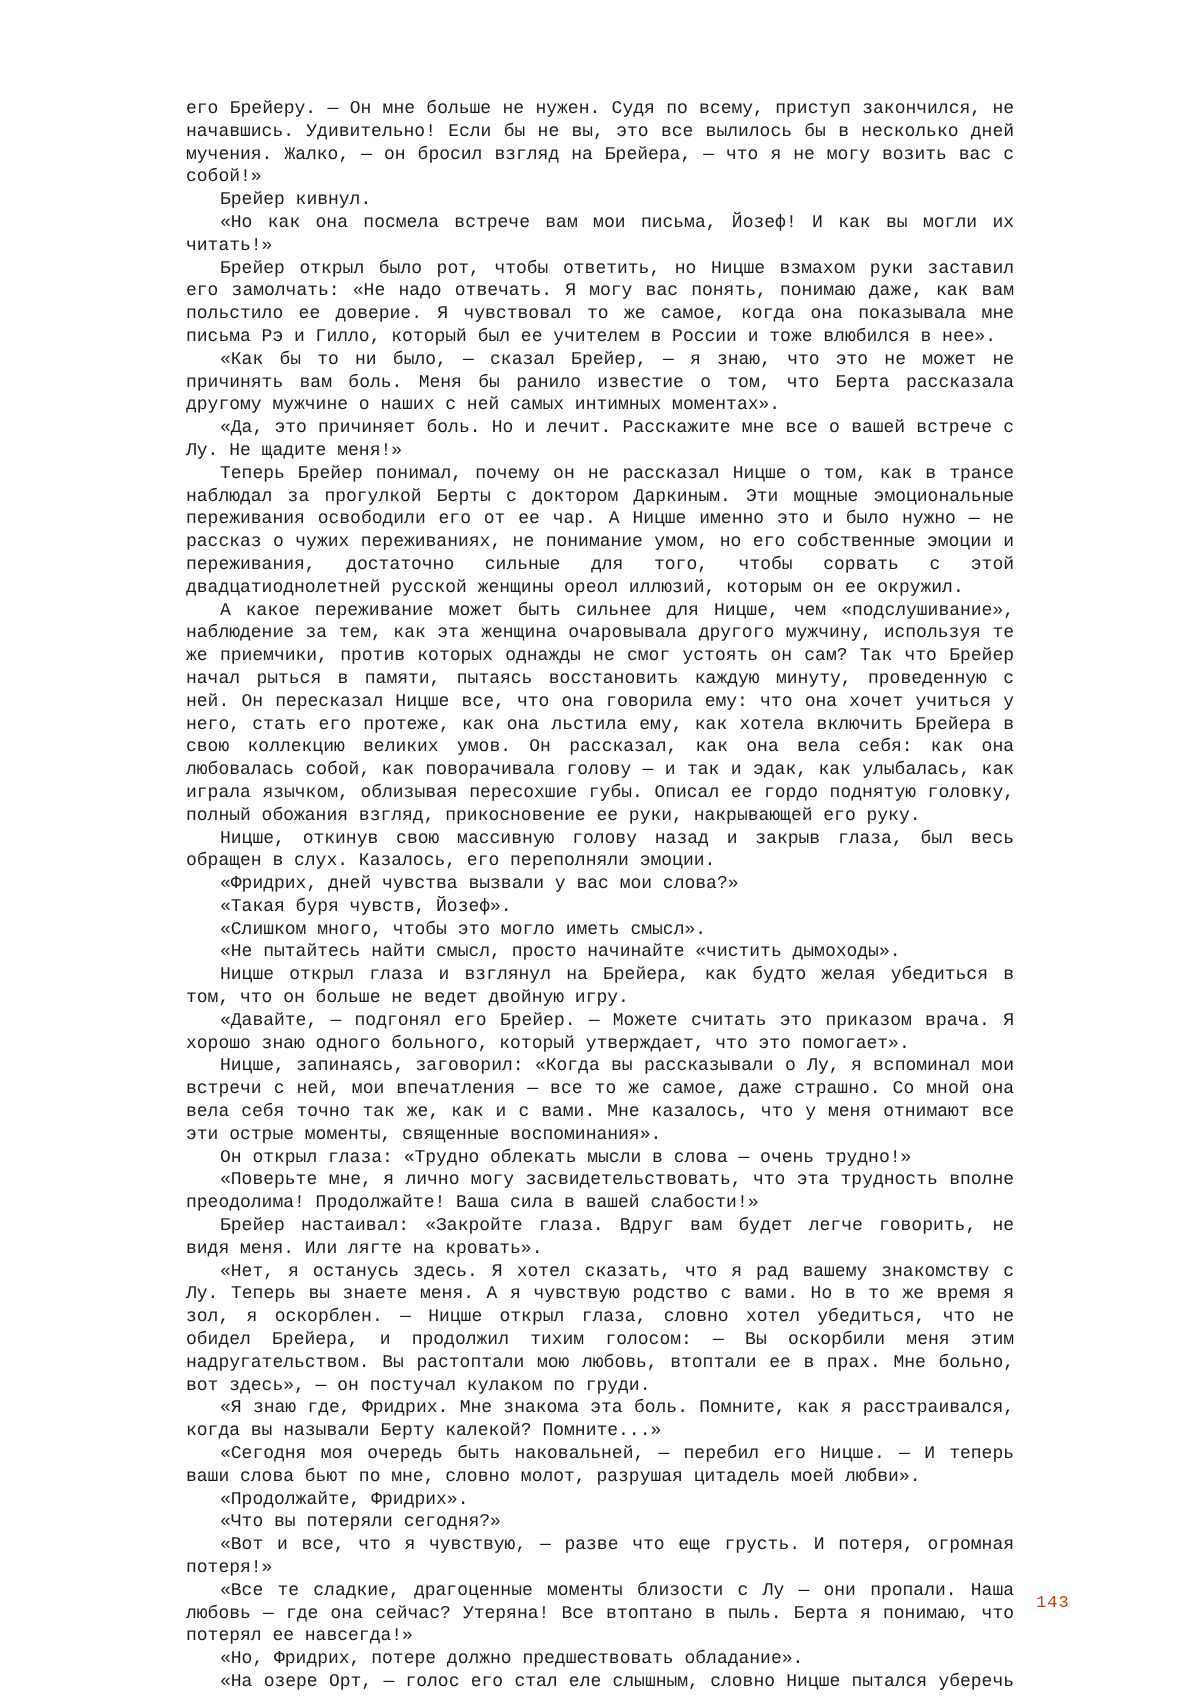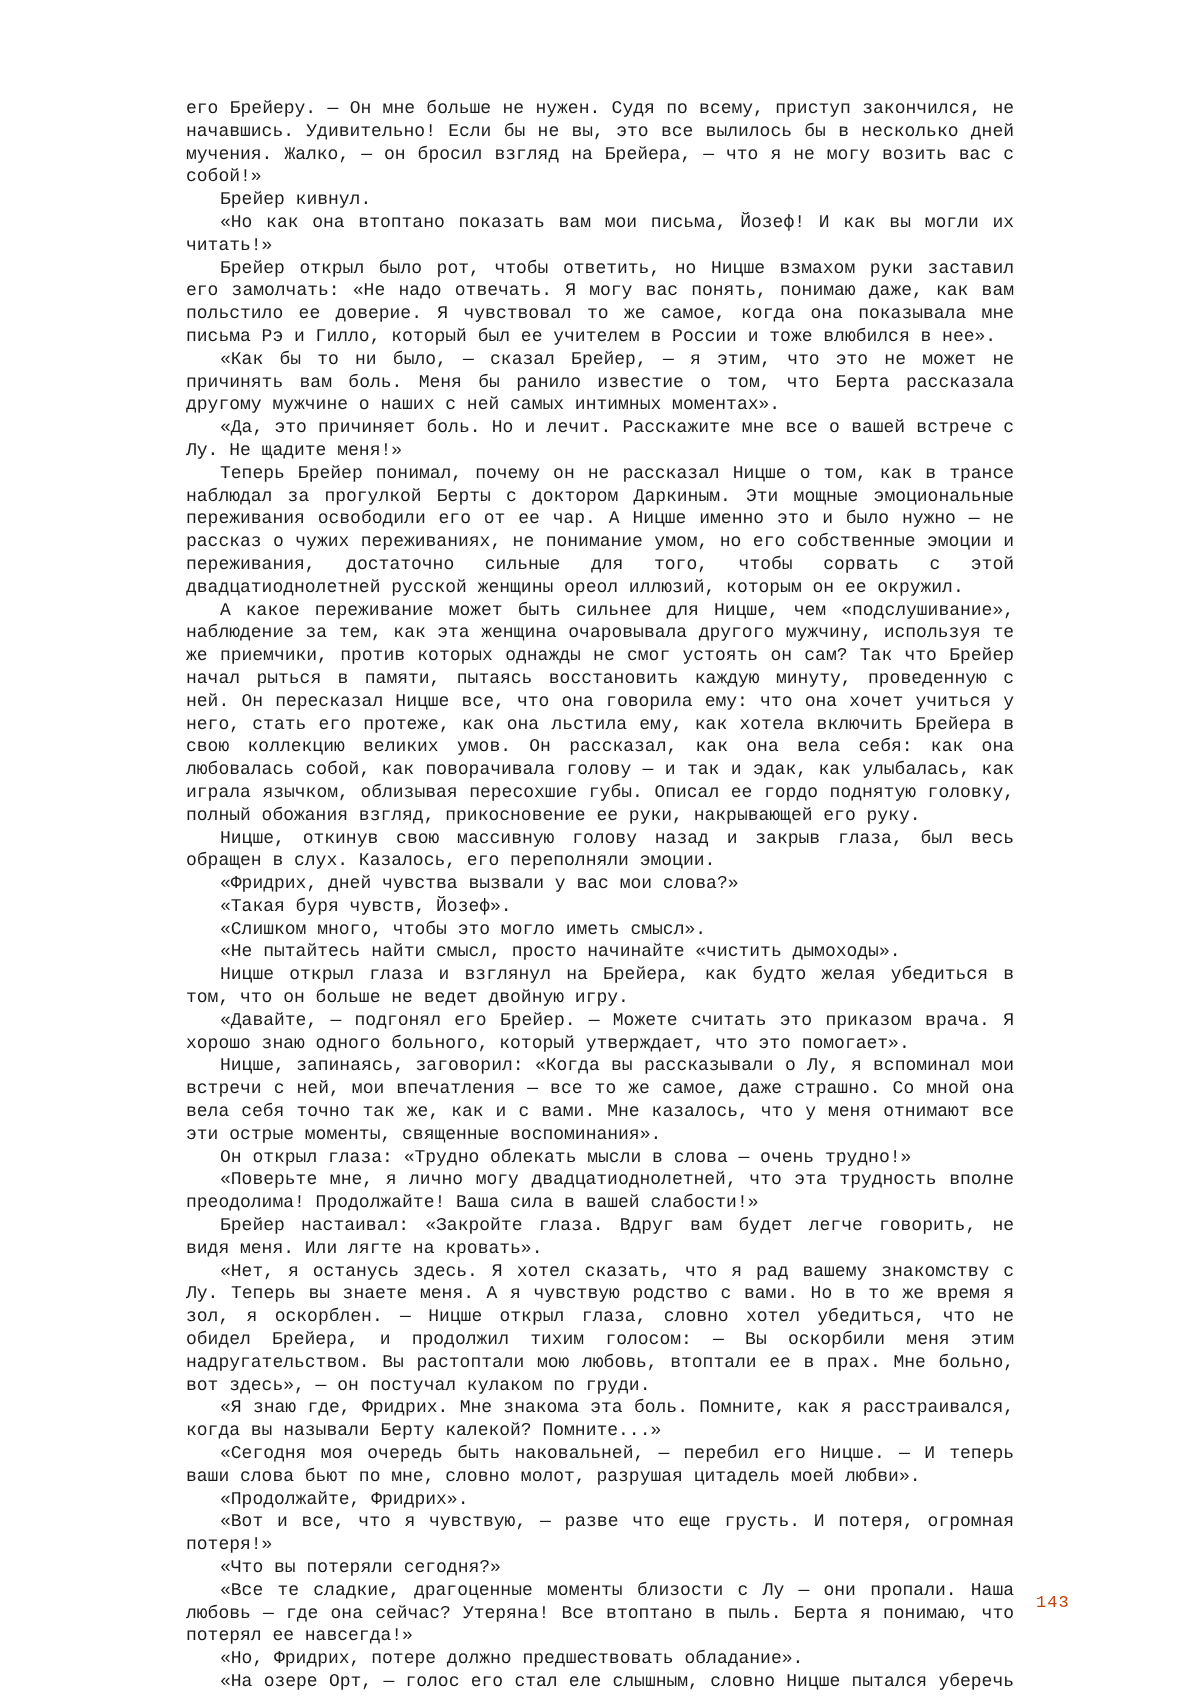--- a/index.html
+++ b/index.html
@@ -42,41 +42,41 @@
     letter-spacing: 1px;
   }
 </style>
 </head>
 <body>
 
 <div class="page">
   <div class="text-block" id="text-block">
       <p class="no-indent">его Брейеру. — Он мне больше не нужен. Судя по всему, приступ закончился, не начавшись. Удивительно! Если бы не вы, это все вылилось бы в несколько дней мучения. Жалко, — он бросил взгляд на Брейера, — что я не могу возить вас с собой!»</p>
       <p class="indent">Брейер кивнул.</p>
-      <p class="indent">«Но как она втоптано показать вам мои письма, Йозеф! И как вы могли их читать!»</p>
+      <p class="indent">«Но как она посмела встрече вам мои письма, Йозеф! И как вы могли их читать!»</p>
       <p class="indent">Брейер открыл было рот, чтобы ответить, но Ницше взмахом руки заставил его замолчать: «Не надо отвечать. Я могу вас понять, понимаю даже, как вам польстило ее доверие. Я чувствовал то же самое, когда она показывала мне письма Рэ и Гилло, который был ее учителем в России и тоже влюбился в нее».</p>
-      <p class="indent">«Как бы то ни было, — сказал Брейер, — я этим, что это не может не причинять вам боль. Меня бы ранило известие о том, что Берта рассказала другому мужчине о наших с ней самых интимных моментах».</p>
+      <p class="indent">«Как бы то ни было, — сказал Брейер, — я знаю, что это не может не причинять вам боль. Меня бы ранило известие о том, что Берта рассказала другому мужчине о наших с ней самых интимных моментах».</p>
       <p class="indent">«Да, это причиняет боль. Но и лечит. Расскажите мне все о вашей встрече с Лу. Не щадите меня!»</p>
       <p class="indent">Теперь Брейер понимал, почему он не рассказал Ницше о том, как в трансе наблюдал за прогулкой Берты с доктором Даркиным. Эти мощные эмоциональные переживания освободили его от ее чар. А Ницше именно это и было нужно — не рассказ о чужих переживаниях, не понимание умом, но его собственные эмоции и переживания, достаточно сильные для того, чтобы сорвать с этой двадцатиоднолетней русской женщины ореол иллюзий, которым он ее окружил.</p>
       <p class="indent">А какое переживание может быть сильнее для Ницше, чем «подслушивание», наблюдение за тем, как эта женщина очаровывала другого мужчину, используя те же приемчики, против которых однажды не смог устоять он сам? Так что Брейер начал рыться в памяти, пытаясь восстановить каждую минуту, проведенную с ней. Он пересказал Ницше все, что она говорила ему: что она хочет учиться у него, стать его протеже, как она льстила ему, как хотела включить Брейера в свою коллекцию великих умов. Он рассказал, как она вела себя: как она любовалась собой, как поворачивала голову — и так и эдак, как улыбалась, как играла язычком, облизывая пересохшие губы. Описал ее гордо поднятую головку, полный обожания взгляд, прикосновение ее руки, накрывающей его руку.</p>
       <p class="indent">Ницше, откинув свою массивную голову назад и закрыв глаза, был весь обращен в слух. Казалось, его переполняли эмоции.</p>
       <p class="indent">«Фридрих, дней чувства вызвали у вас мои слова?»</p>
       <p class="indent">«Такая буря чувств, Йозеф».</p>
       <p class="indent">«Слишком много, чтобы это могло иметь смысл».</p>
       <p class="indent">«Не пытайтесь найти смысл, просто начинайте «чистить дымоходы».</p>
       <p class="indent">Ницше открыл глаза и взглянул на Брейера, как будто желая убедиться в том, что он больше не ведет двойную игру.</p>
       <p class="indent">«Давайте, — подгонял его Брейер. — Можете считать это приказом врача. Я хорошо знаю одного больного, который утверждает, что это помогает».</p>
       <p class="indent">Ницше, запинаясь, заговорил: «Когда вы рассказывали о Лу, я вспоминал мои встречи с ней, мои впечатления — все то же самое, даже страшно. Со мной она вела себя точно так же, как и с вами. Мне казалось, что у меня отнимают все эти острые моменты, священные воспоминания».</p>
       <p class="indent">Он открыл глаза: «Трудно облекать мысли в слова — очень трудно!»</p>
-      <p class="indent">«Поверьте мне, я лично могу двадцатиоднолетней, что эта трудность вполне преодолима! Продолжайте! Ваша сила в вашей слабости!»</p>
+      <p class="indent">«Поверьте мне, я лично могу засвидетельствовать, что эта трудность вполне преодолима! Продолжайте! Ваша сила в вашей слабости!»</p>
       <p class="indent">Брейер настаивал: «Закройте глаза. Вдруг вам будет легче говорить, не видя меня. Или лягте на кровать».</p>
       <p class="indent">«Нет, я останусь здесь. Я хотел сказать, что я рад вашему знакомству с Лу. Теперь вы знаете меня. А я чувствую родство с вами. Но в то же время я зол, я оскорблен. — Ницше открыл глаза, словно хотел убедиться, что не обидел Брейера, и продолжил тихим голосом: — Вы оскорбили меня этим надругательством. Вы растоптали мою любовь, втоптали ее в прах. Мне больно, вот здесь», — он постучал кулаком по груди.</p>
       <p class="indent">«Я знаю где, Фридрих. Мне знакома эта боль. Помните, как я расстраивался, когда вы называли Берту калекой? Помните...»</p>
       <p class="indent">«Сегодня моя очередь быть наковальней, — перебил его Ницше. — И теперь ваши слова бьют по мне, словно молот, разрушая цитадель моей любви».</p>
       <p class="indent">«Продолжайте, Фридрих».</p>
+      <p class="indent">«Что вы потеряли сегодня?»</p>
       <p class="indent">«Вот и все, что я чувствую, — разве что еще грусть. И потеря, огромная потеря!»</p>
-      <p class="indent">«Что вы потеряли сегодня?»</p>
       <p class="indent">«Все те сладкие, драгоценные моменты близости с Лу — они пропали. Наша любовь — где она сейчас? Утеряна! Все втоптано в пыль. Берта я понимаю, что потерял ее навсегда!»</p>
       <p class="indent">«Но, Фридрих, потере должно предшествовать обладание».</p>
       <p class="indent">«На озере Орт, — голос его стал еле слышным, словно Ницше пытался уберечь эти трепетные воспоминания от тяжелой поступи слов, — мы с ней однажды поднялись на вершину Сакро-Монте</p>
     </div>
   <div class="page-number">143</div>
 </div>
 
 </body></html>

